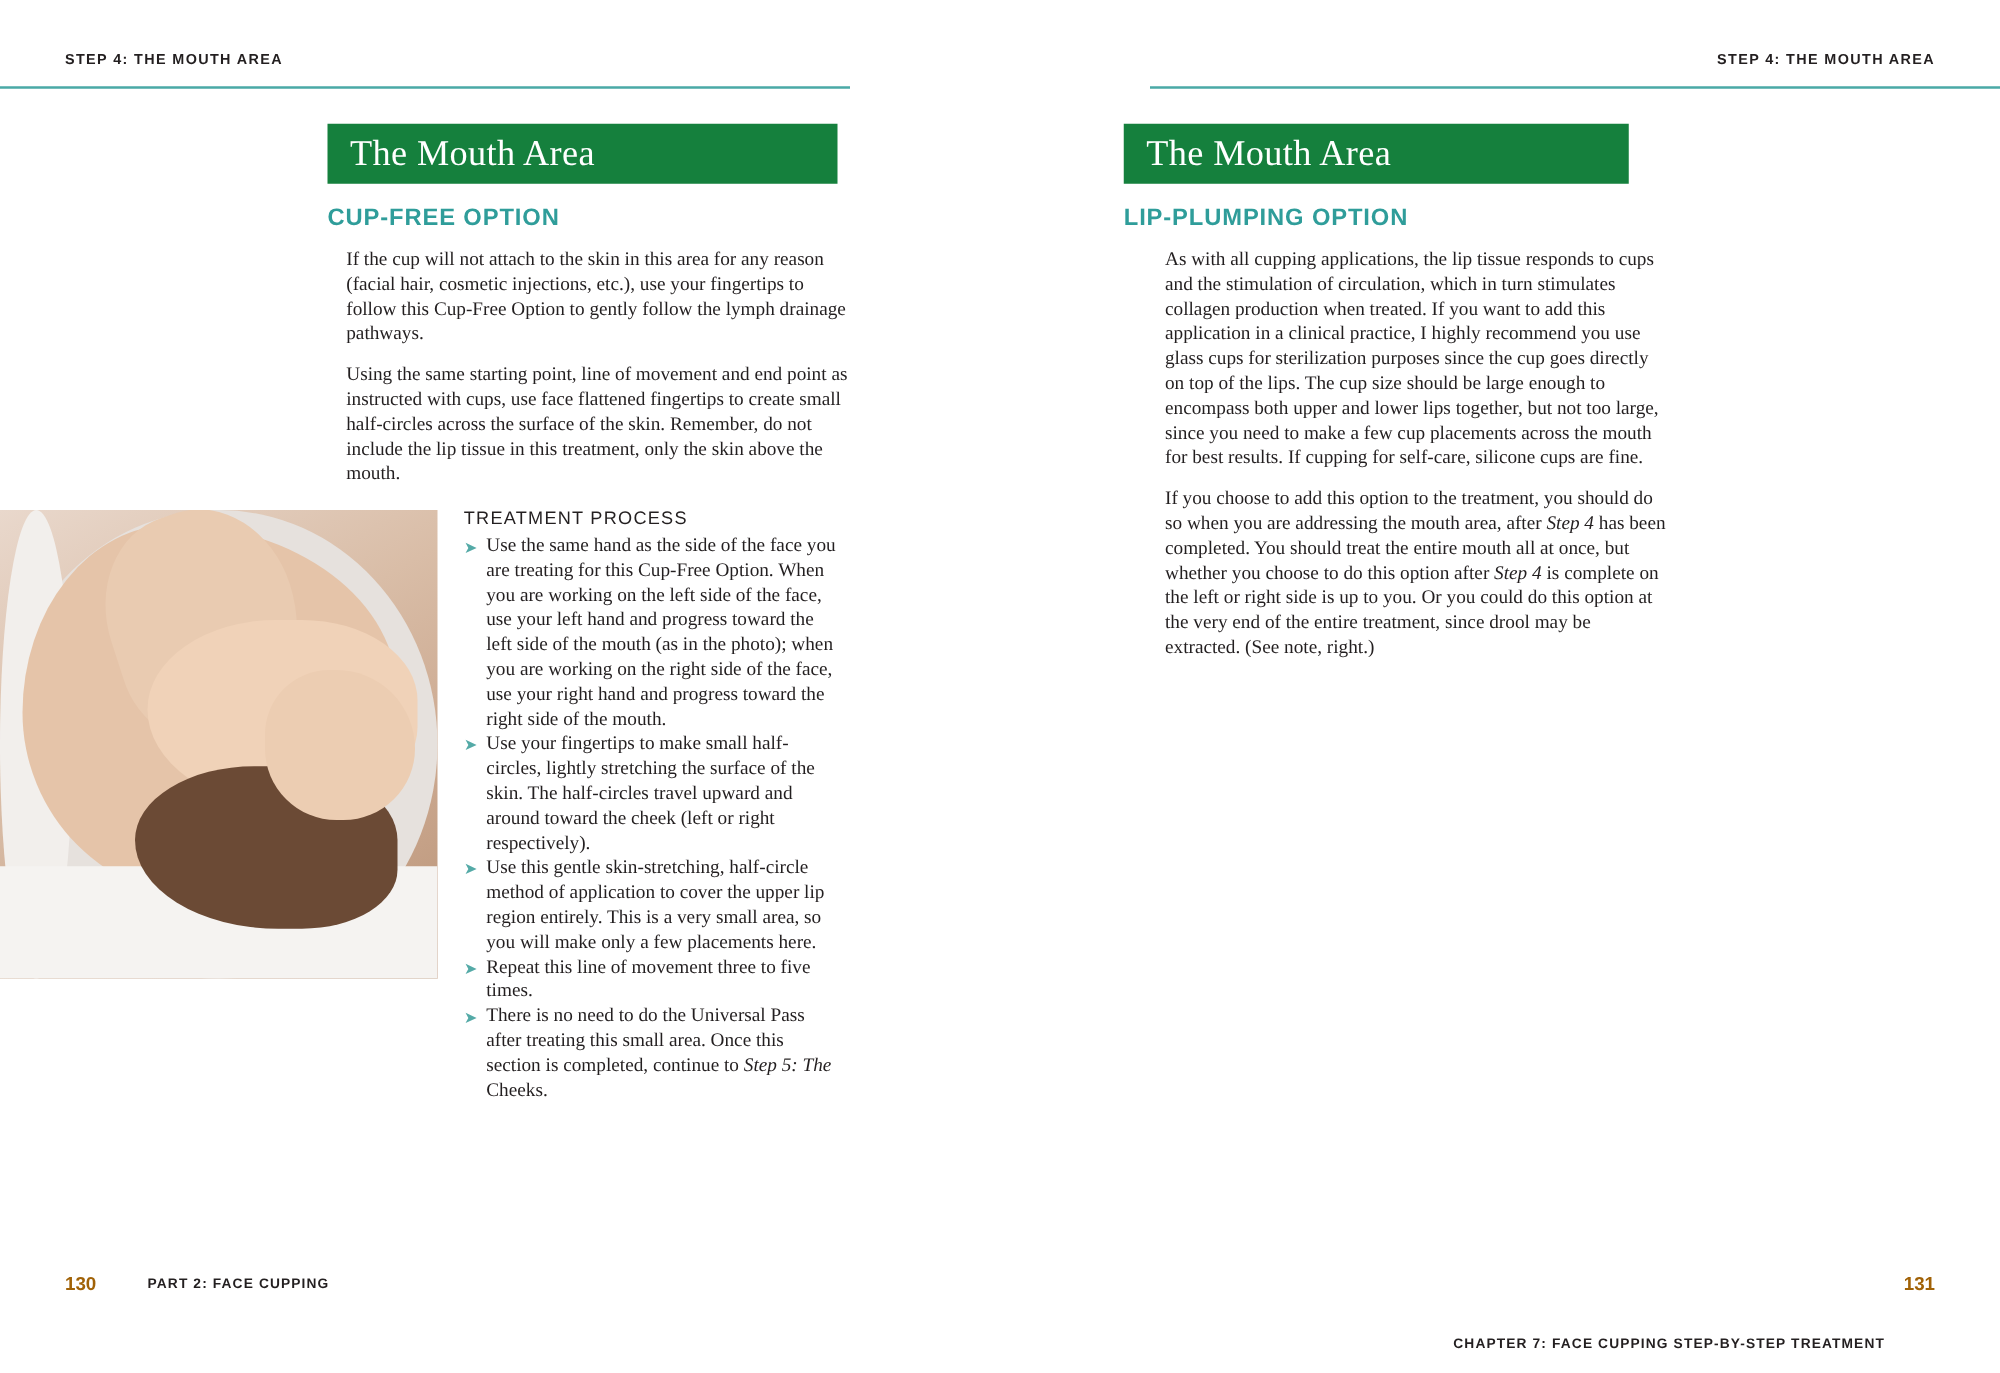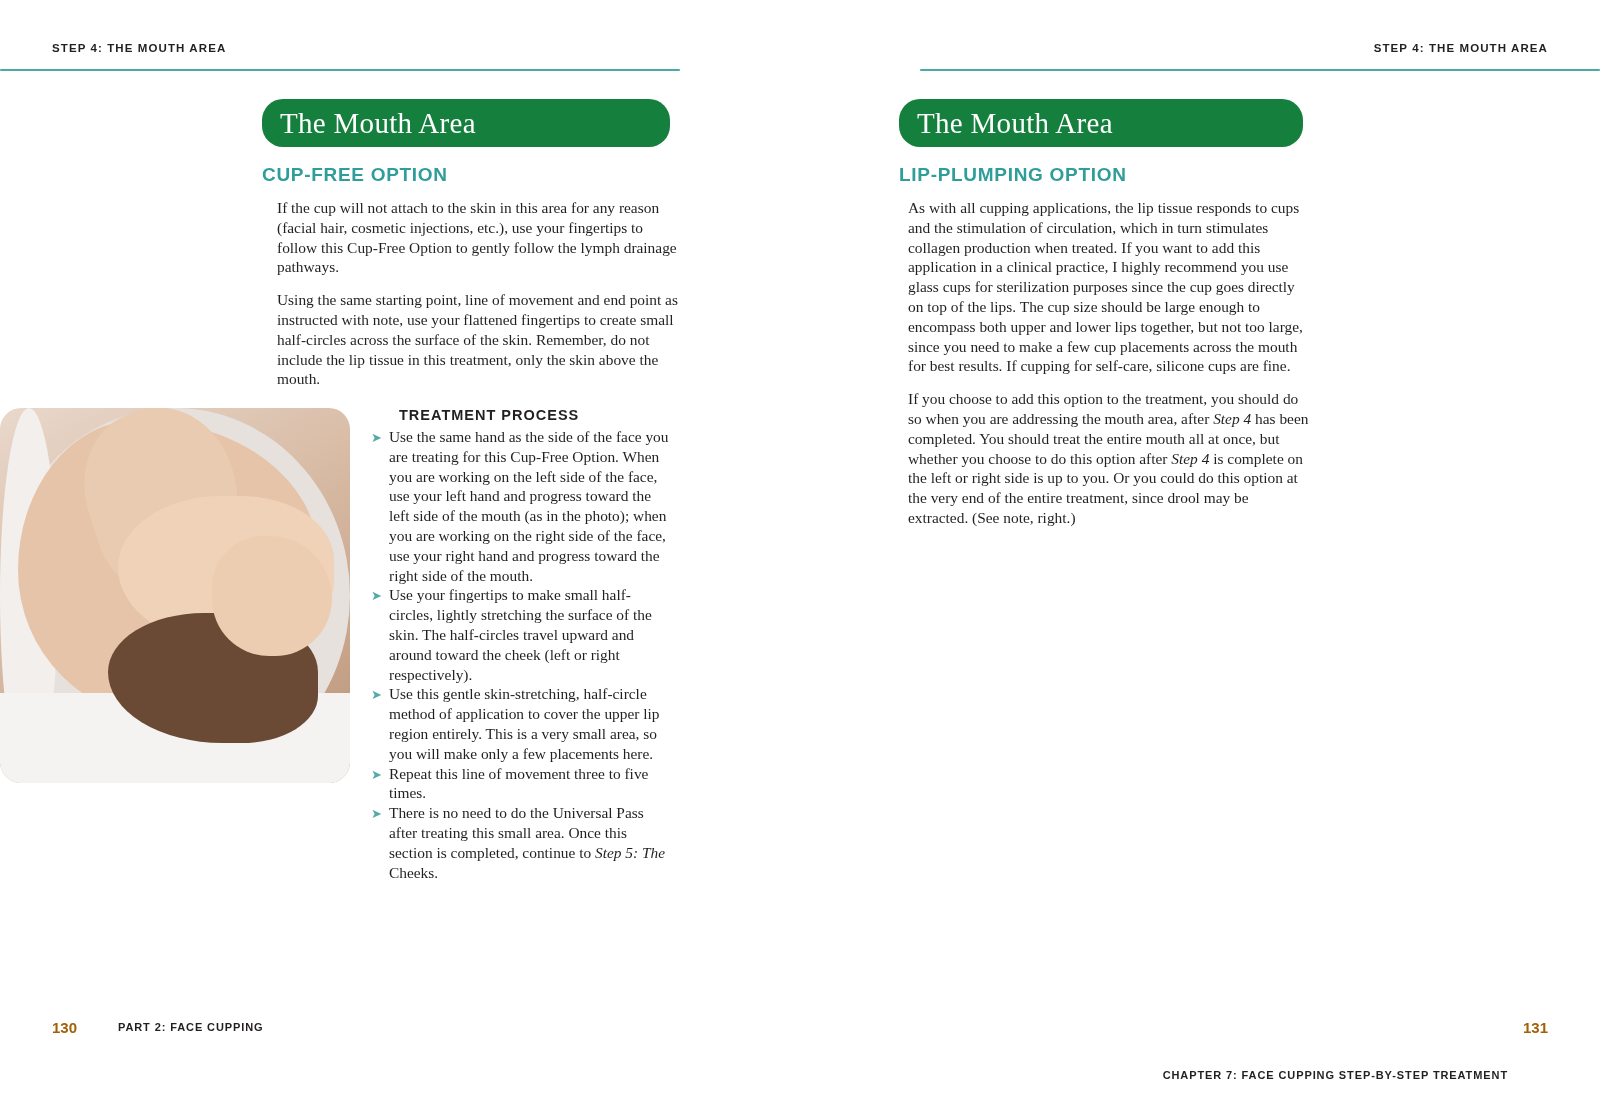--- a/index.html
+++ b/index.html
@@ -1,15 +1,15 @@
 <!DOCTYPE html>
 <html><head>
 <meta charset="utf-8">
 <style>
-  * { box-sizing: border-box; border-radius: 21px; }
+  * { box-sizing: border-box; }
   html, body { margin: 0; padding: 0; }
   body {
     width: 1600px;
     height: 1098px;
     background: #ffffff;
     font-family: "Liberation Serif", serif;
     color: #231f20;
     overflow: hidden;
     position: relative;
   }
@@ -75,32 +75,31 @@
     font-size: 15.4px;
     line-height: 19.8px;
     text-align: left;
     color: #231f20;
     margin-left: 15px;
   }
   .body-col p { margin: 0 0 13px 0; }
   .body-col p:last-child { margin-bottom: 0; }
 
   .bodyL { left: 262px; top: 198px; width: 408px; }
-  .bodyR { left: 93px;  top: 198px; width: 404px; }
+  .bodyR { left: 117px;  top: 198px; width: 404px; }
 
   
   .tp-head {
     position: absolute;
     font-family: "Liberation Sans", sans-serif;
-    font-weight: 700;
+    font-weight: 400;
     font-size: 14.5px;
     letter-spacing: 1.0px;
     color: #231f20;
     text-transform: uppercase;
-    margin-left: 28px;
   }
   .tp-head-left  { left: 371px; top: 407px; }
 
   
   .bullets {
     position: absolute;
     font-size: 15.4px;
     line-height: 19.8px;
   }
   .bullets-left  { left: 371px; top: 427px; width: 300px; }
@@ -173,21 +172,21 @@
 
     <div class="runhead runhead-left">STEP 4: THE MOUTH AREA</div>
     <div class="rule rule-left"></div>
 
     <div class="title-band title-band-left">The Mouth Area</div>
 
     <div class="subhead subhead-left">CUP-FREE OPTION</div>
 
     <div class="body-col bodyL">
       <p>If the cup will not attach to the skin in this area for any reason (facial hair, cosmetic injections, etc.), use your fingertips to follow this Cup-Free Option to gently follow the lymph drainage pathways.</p>
-      <p>Using the same starting point, line of movement and end point as instructed with note, use your flattened fingertips to create small half-circles across the surface of the skin. Remember, do not include the lip tissue in this treatment, only the skin above the mouth.</p>
+      <p>Using the same starting point, line of movement and end point as instructed with cups, use face flattened fingertips to create small half-circles across the surface of the skin. Remember, do not include the lip tissue in this treatment, only the skin above the mouth.</p>
     </div>
 
     <div class="tp-head tp-head-left">TREATMENT PROCESS</div>
 
     <div class="bullets bullets-left">
       <div class="bullet">
         <span class="arrow">➤</span>
         <span>Use the same hand as the side of the face you are treating for this Cup-Free Option. When you are working on the left side of the face, use your left hand and progress toward the left side of the mouth (as in the photo); when you are working on the right side of the face, use your right hand and progress toward the right side of the mouth.</span>
       </div>
       <div class="bullet">

